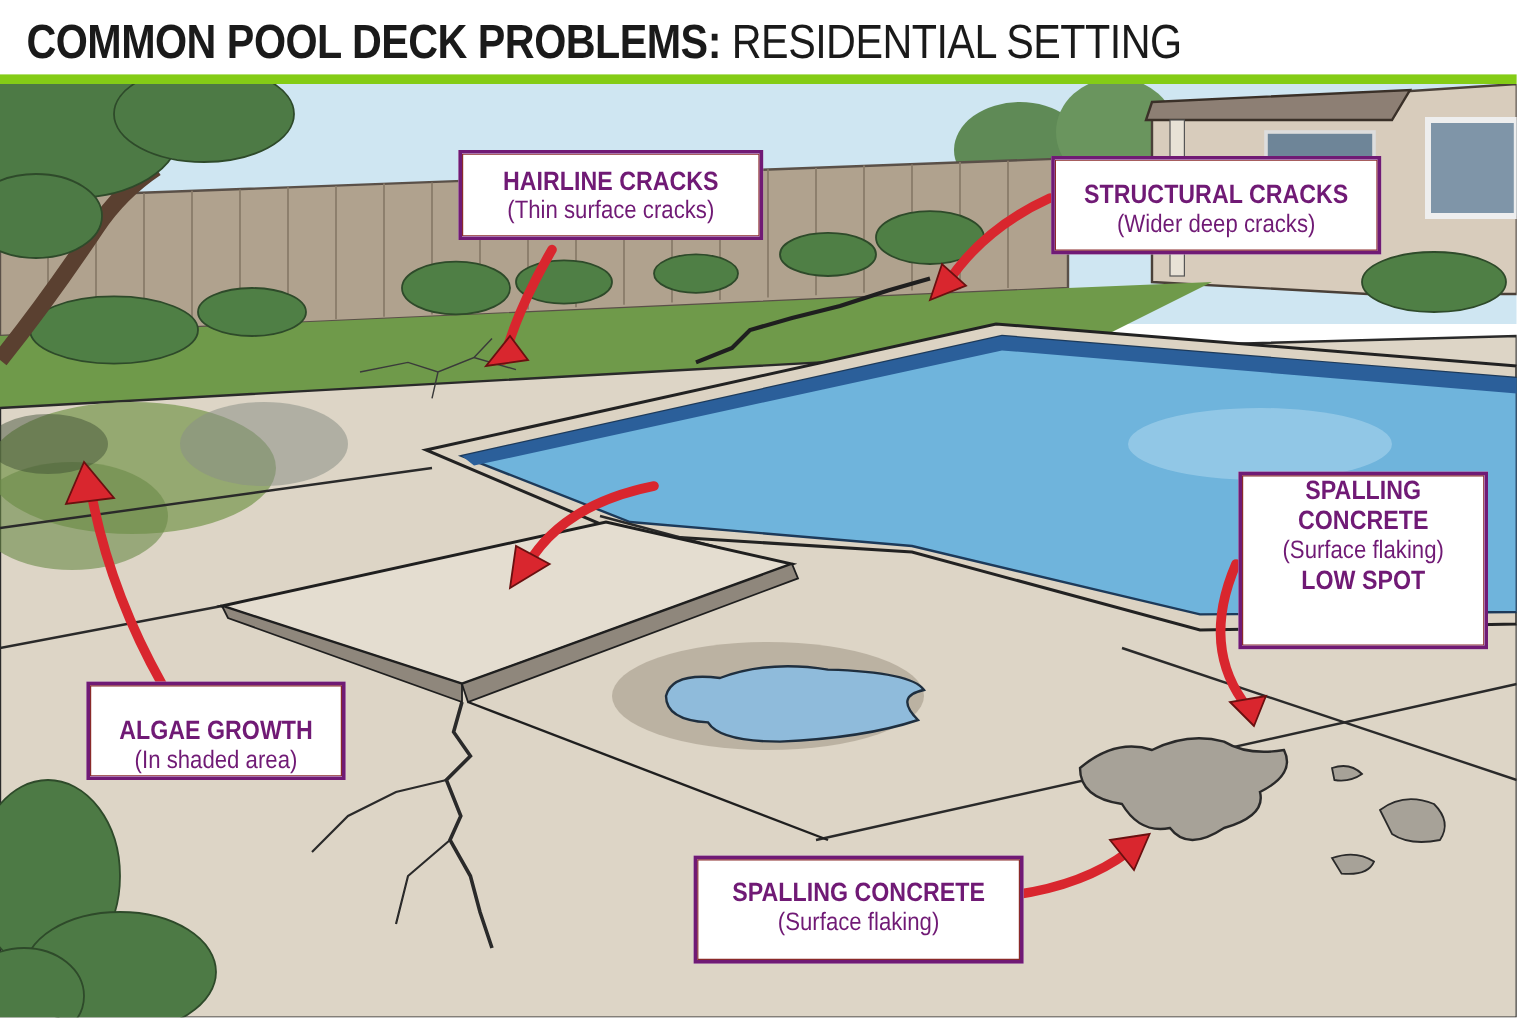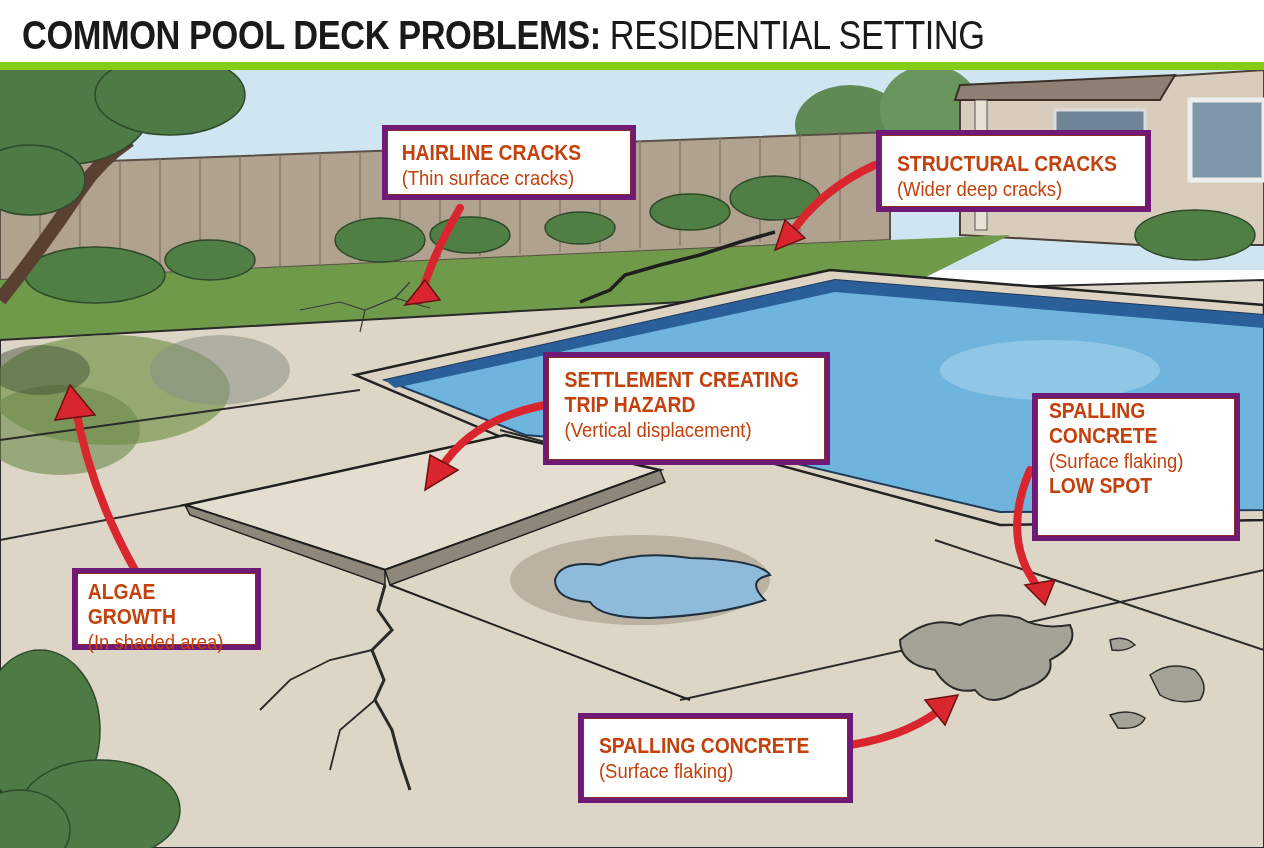--- a/index.html
+++ b/index.html
@@ -2,21 +2,21 @@
 <html><head>
   <meta charset="utf-8">
   <style>
     html, body { margin: 0; padding: 0; }
     body { width: 1264px; height: 848px; overflow: hidden; background: #ffffff; font-family: "Liberation Sans", sans-serif; position: relative; }
     .header { position: absolute; left: 0; top: 0; width: 1264px; height: 70px; background: #ffffff; border-bottom: 8px solid #84cc16; box-sizing: border-box; }
     .header-title { position: absolute; left: 22px; top: 10px; font-size: 40px; line-height: 50px; color: #1a1a1a; letter-spacing: -0.5px; transform: scaleX(0.86); transform-origin: left center; white-space: nowrap; }
     .header-title .bold { font-weight: 700; }
     .header-title .light { font-weight: 400; }
     .scene { position: absolute; left: 0; top: 70px; width: 1264px; height: 778px; }
-    .callout { position: absolute; background: #ffffff; border: 5px solid #701a75; box-sizing: border-box; color: #c2410c; box-shadow: 0 0 0 1px #8a2a2a inset; }
+    .callout { position: absolute; background: #ffffff; border: 3px solid #701a75; box-sizing: border-box; text-align: center; color: #701a75; box-shadow: 0 0 0 1px #8a2a2a inset; }
     .callout .title { display: block; font-weight: 700; font-size: 22px; line-height: 25px; transform: scaleX(0.88); }
     .callout .desc { display: block; font-weight: 400; font-size: 21px; line-height: 25px; transform: scaleX(0.88); }
   </style>
 </head>
 <body>
 
 <div class="header">
   <div class="header-title"><span class="bold">COMMON POOL DECK PROBLEMS:</span><span class="light"> RESIDENTIAL SETTING</span></div>
 </div>
 
@@ -147,32 +147,27 @@
 
   
   <div class="callout" style="left:382px; top:55px; width:254px; height:75px; padding-top:10px;">
     <span class="title">HAIRLINE CRACKS</span>
     <span class="desc">(Thin surface cracks)</span>
   </div>
   <div class="callout" style="left:876px; top:60px; width:275px; height:82px; padding-top:16px;">
     <span class="title">STRUCTURAL CRACKS</span>
     <span class="desc">(Wider deep cracks)</span>
   </div>
-  <div class="callout" style="left:543px; top:282px; width:287px; height:113px; padding-top:10px;">
-    <span class="title">SETTLEMENT CREATING</span>
-    <span class="title">TRIP HAZARD</span>
-    <span class="desc">(Vertical displacement)</span>
-  </div>
   <div class="callout" style="left:1032px; top:323px; width:208px; height:148px; ">
     <span class="title">SPALLING</span>
     <span class="title">CONCRETE</span>
     <span class="desc">(Surface flaking)</span>
     <span class="title">LOW SPOT</span>
   </div>
-  <div class="callout" style="left:72px; top:498px; width:189px; height:82px; padding-top:6px;">
+  <div class="callout" style="left:72px; top:498px; width:216px; height:82px; padding-top:25px;">
     <span class="title">ALGAE GROWTH</span>
     <span class="desc">(In shaded area)</span>
   </div>
   <div class="callout" style="left:558px; top:643px; width:275px; height:90px; padding-top:15px;margin-left:20px;">
     <span class="title">SPALLING CONCRETE</span>
     <span class="desc">(Surface flaking)</span>
   </div>
 </div>
 
 </body></html>

